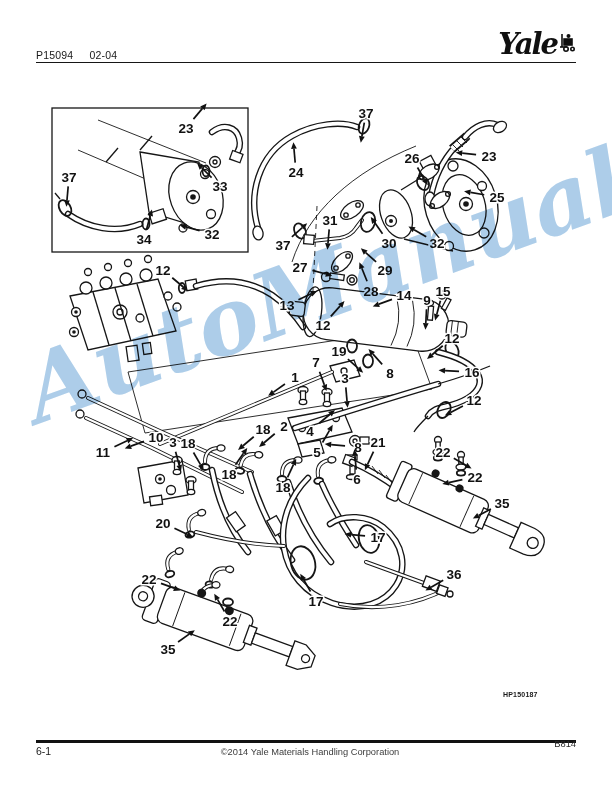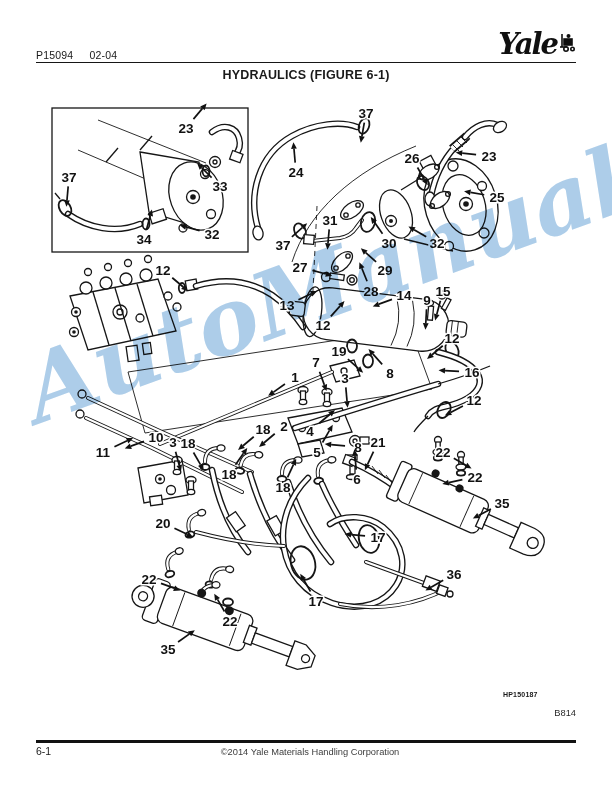--- a/index.html
+++ b/index.html
@@ -20,21 +20,21 @@
   .watermark{position:absolute;left:48px;top:322px;z-index:2;pointer-events:none;
              font-family:"DejaVu Serif",serif;font-style:italic;font-weight:bold;
              font-size:92px;white-space:nowrap;transform:rotate(-20deg);
              transform-origin:40px 120px;mix-blend-mode:multiply;opacity:.92;}
   .figcode{position:absolute;left:503px;top:691px;z-index:3;font-size:7px;
            font-weight:bold;letter-spacing:.2px;}
   
   .ftr-bar{position:absolute;left:36px;right:36px;top:740px;height:2.6px;background:#121212;}
   .ftr-left{position:absolute;left:36px;top:745px;font-size:10.5px;}
   .ftr-center{position:absolute;left:0;right:0;top:747px;text-align:center;font-size:9.3px;color:#3d3d3d;margin-left:8px;}
-  .ftr-right{position:absolute;right:36px;top:708px;font-size:9.3px;color:#2a2a2a;}
+  .ftr-right{position:absolute;right:36px;top:739px;font-size:9.3px;color:#2a2a2a;}
   
   .ln{fill:none;stroke:#161616;stroke-width:1.3;}
   .th{fill:none;stroke:#161616;stroke-width:.9;}
   .fw{fill:#fff;stroke:#161616;stroke-width:1.3;}
   .dk{fill:#161616;stroke:none;}
   .or{fill:none;stroke:#161616;stroke-width:1.8;}
   .ho{fill:none;stroke:#161616;stroke-width:6.5;stroke-linecap:round;}
   .hi{fill:none;stroke:#fff;stroke-width:3.8;stroke-linecap:round;}
   .to{fill:none;stroke:#161616;stroke-width:4;stroke-linecap:round;}
   .ti{fill:none;stroke:#fff;stroke-width:2.2;stroke-linecap:round;}
@@ -62,21 +62,20 @@
           <path d="M3,2 V15"></path>
             <path d="M1,15 H8"></path>
           <rect x="5" y="7" width="8" height="6" fill="#101010"></rect>
           <circle cx="9.5" cy="4" r="2" fill="#101010" stroke="none"></circle>
           <circle cx="7" cy="17" r="2.2"></circle>
             <circle cx="13.5" cy="17" r="1.7"></circle>
         </g>
       </svg>
     </span>
   </div>
-  <div class="title">HYDRAULICS (FIGURE 6-1)</div>
 
   <svg class="art" viewBox="0 0 612 792">
     <defs>
       <path id="h24" d="M258,228 C248,195 258,155 292,136 C315,123 342,121 357,127"></path>
       <path id="h23i" d="M212,132 C224,123 236,127 239,138 C241,145 239,151 235,155"></path>
       <path id="h23a" d="M431,196 C435,176 443,160 455,147"></path>
       <path id="h23b" d="M465,137 C474,126 487,120 497,125"></path>
       <path id="hL" d="M68,214 C88,228 116,234 140,224"></path>
       <path id="h13" d="M196,286 C226,277 252,282 272,295 C288,306 297,318 303,327"></path>
       <path id="h16" d="M438,352 C478,362 492,382 468,398 C448,410 436,404 428,416"></path>

